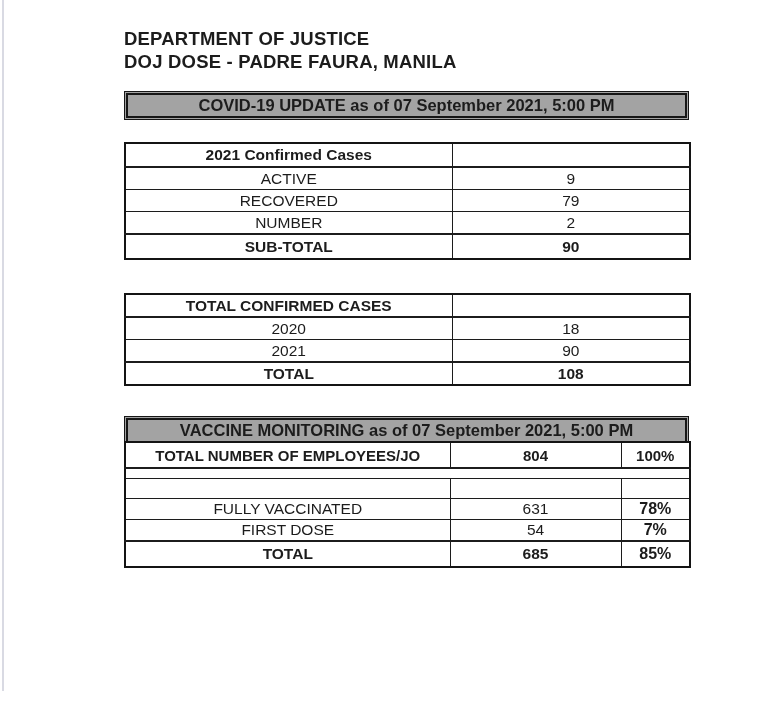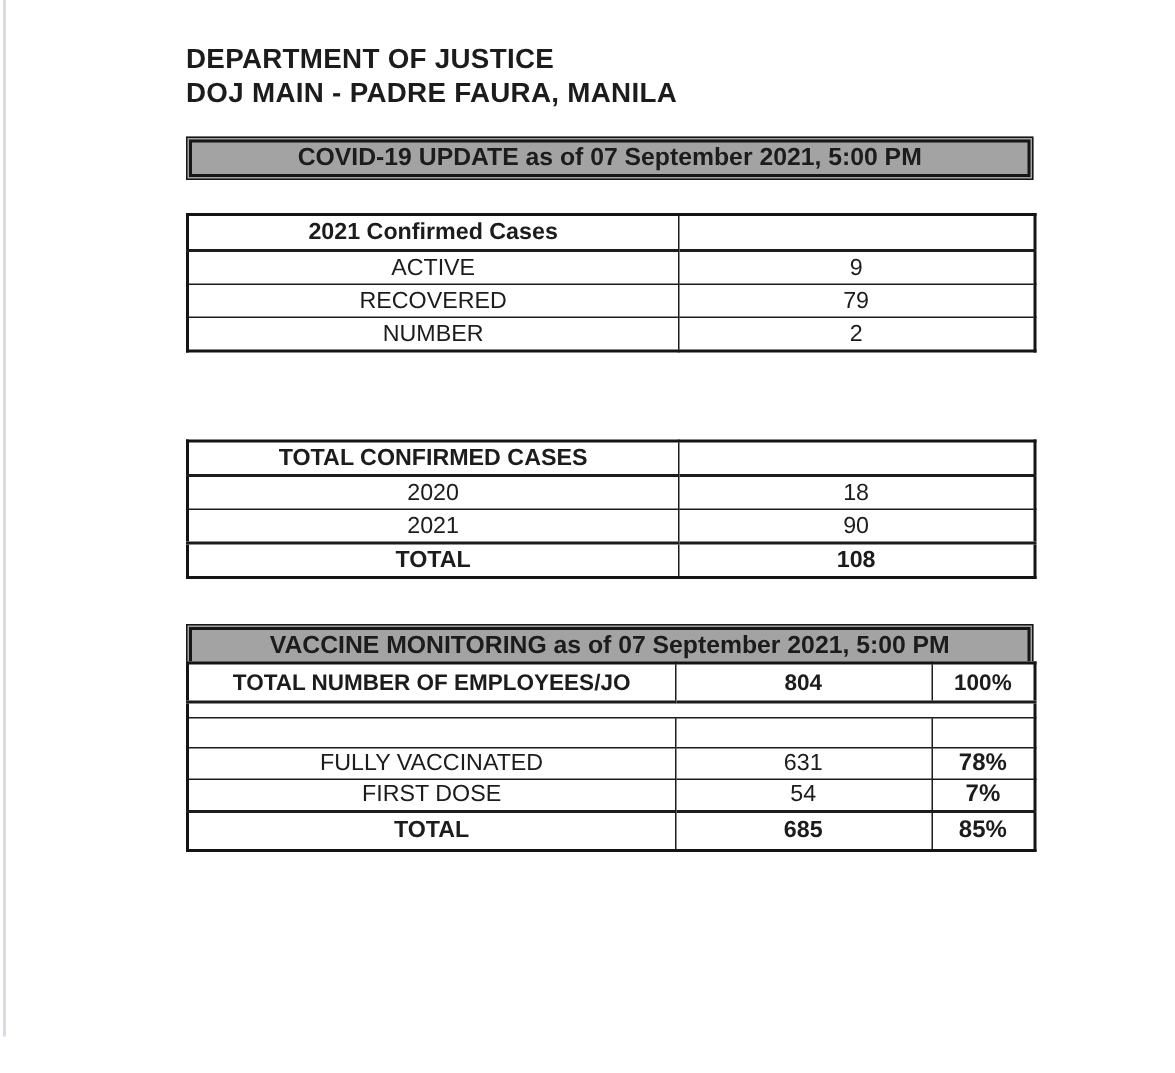--- a/index.html
+++ b/index.html
@@ -109,21 +109,21 @@
   .t-vaccine tr.data-row td { height: 20px; }
   .t-vaccine tr.total-row td { height: 24px; border-top-width: 2.5px; }
 </style>
 </head>
 <body>
 
 <div class="page-edge"></div>
 
 <div class="content-col doc-heading">
   <div>DEPARTMENT OF JUSTICE</div>
-  <div>DOJ MAIN - PADRE FAURA, MANILA</div>
+  <div>DOJ DOSE - PADRE FAURA, MANILA</div>
 </div>
 
 <div class="content-col banner covid">
   <div class="banner-inner">COVID-19 UPDATE as of 07 September 2021, 5:00 PM</div>
 </div>
 
 <table class="doc-table t-confirmed">
   <colgroup>
       <col style="width:327px">
       <col style="width:238px">
@@ -137,20 +137,24 @@
     <td>ACTIVE</td>
     <td>9</td>
   </tr>
   <tr>
     <td>RECOVERED</td>
     <td>79</td>
   </tr>
   <tr>
     <td>NUMBER</td>
     <td>2</td>
+  </tr>
+  <tr class="total-row">
+    <td>SUB-TOTAL</td>
+    <td>90</td>
   </tr>
 </tbody>
   </table>
 
 <table class="doc-table t-totalcases">
   <colgroup>
       <col style="width:327px">
       <col style="width:238px">
     </colgroup>
   <tbody>

